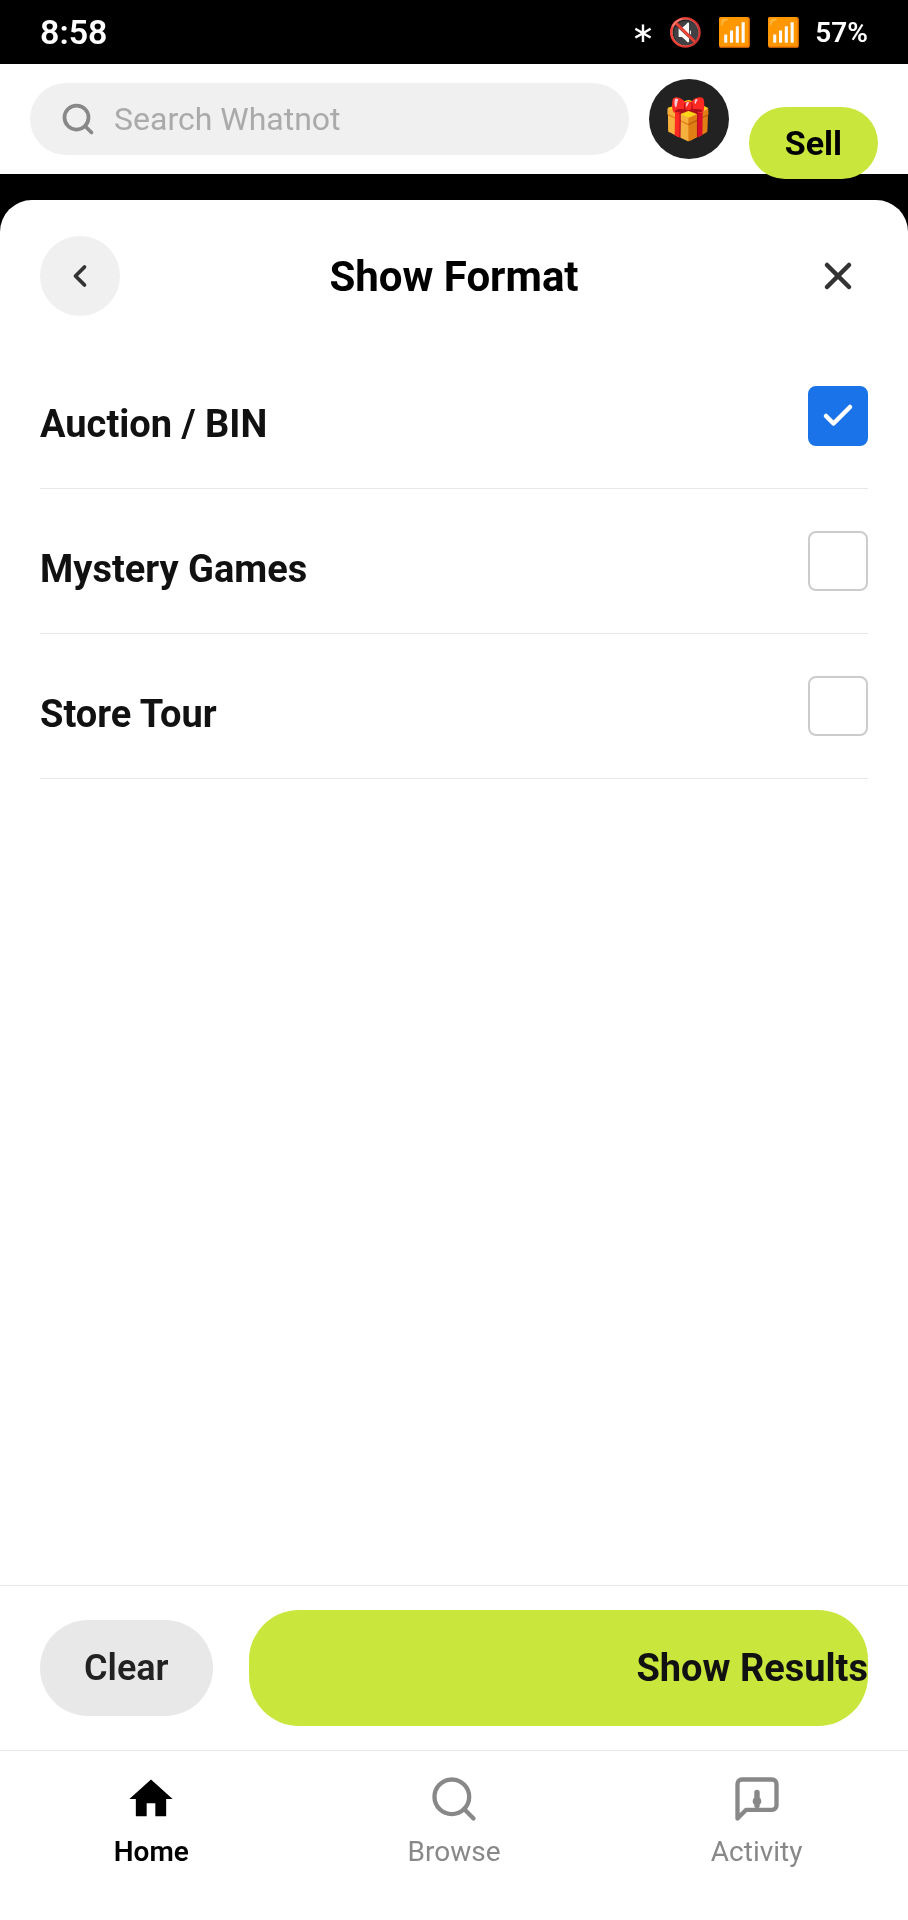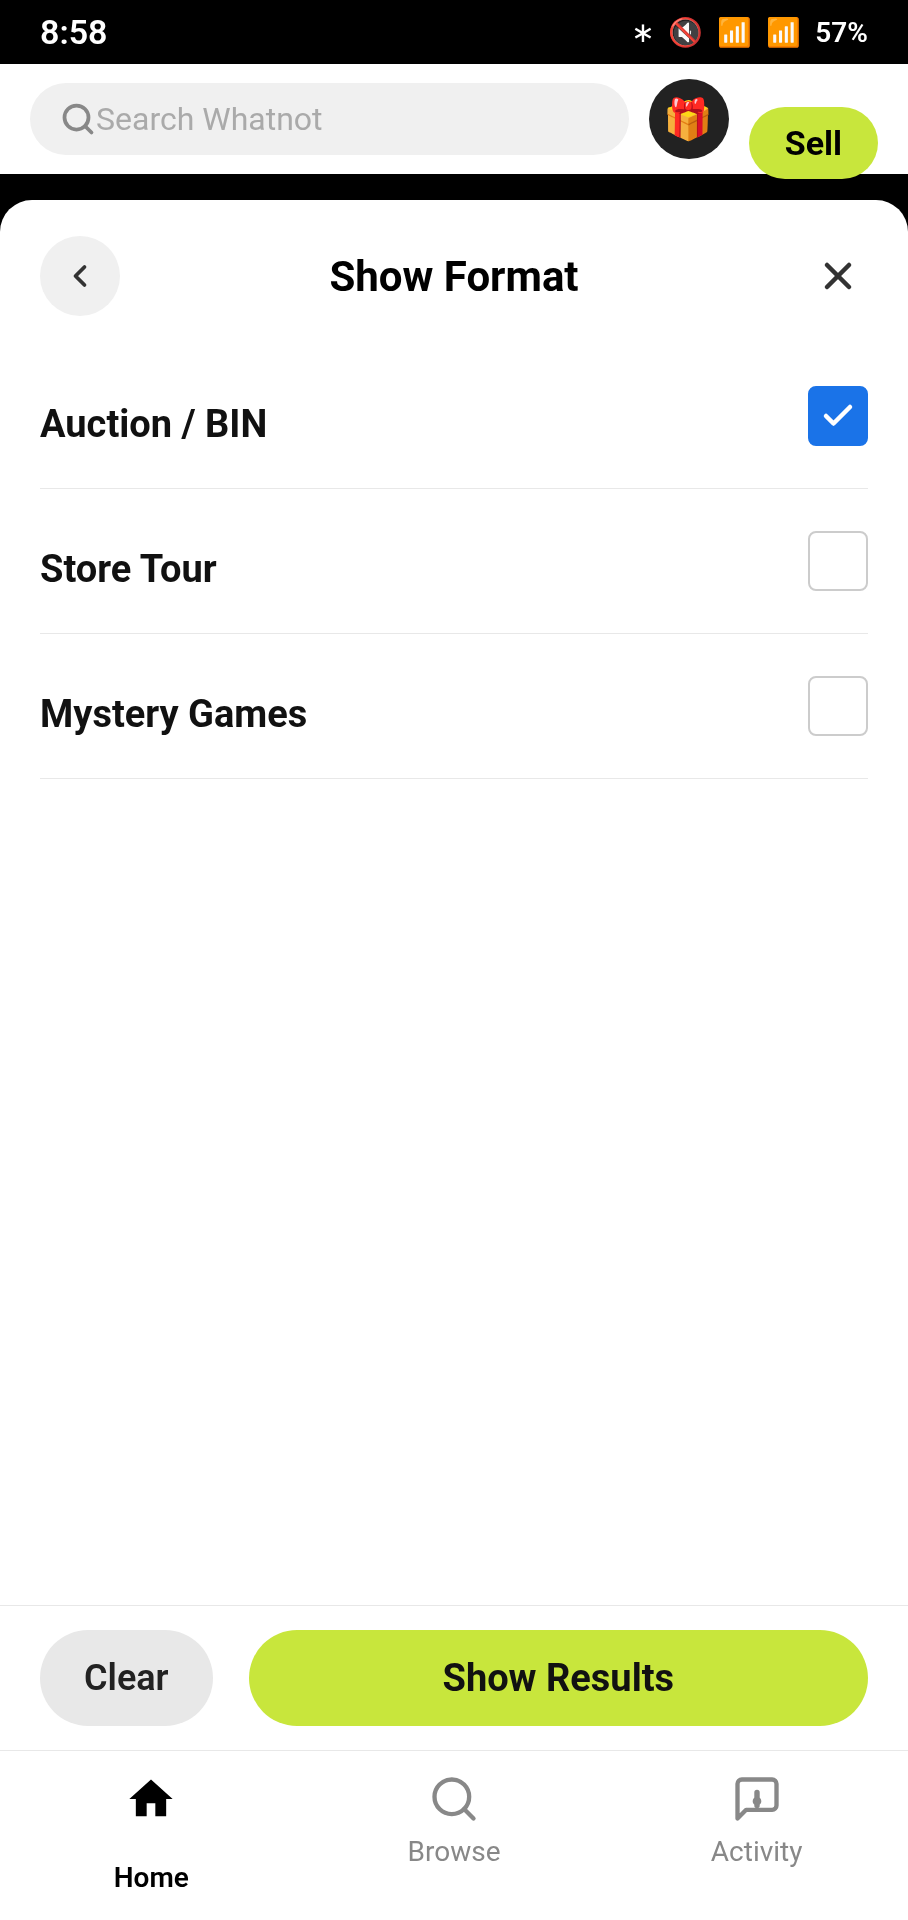--- a/index.html
+++ b/index.html
@@ -54,20 +54,21 @@
     }
 
     .search-bar {
       flex: 1;
       height: 72px;
       background: #f0f0f0;
       border-radius: 40px;
       display: flex;
       align-items: center;
       padding: 16px 30px;
+      gap: 18px;
     }
 
     .search-icon-svg {
       width: 36px;
       height: 36px;
       color: #888;
     }
 
     .search-placeholder {
       font-size: 32px;
@@ -216,26 +217,26 @@
     }
 
     .clear-btn-text {
       font-size: 36px;
       font-weight: 600;
       color: #222;
     }
 
     .show-results-btn {
       flex: 1;
-      height: 96px;
+      height: 116px;
       background: #c8e63c;
       border-radius: 50px;
       display: flex;
       align-items: center;
-      justify-content: center;
+      justify-content: flex-end;
       cursor: pointer;
     }
 
     .show-results-text {
       font-size: 38px;
       font-weight: 700;
       color: #111;
     }
 
     
@@ -270,21 +271,20 @@
     }
 
     .nav-label {
       font-size: 28px;
       color: #888;
     }
 
     .nav-label.active {
       color: #000;
       font-weight: 600;
-      margin-top: 26px;
     }
   </style>
 </head>
 <body>
 
 <div class="status-bar">
   <span class="status-time">8:58</span>
   <div class="status-icons">
     <span>∗</span>
     <span>🔇</span>
@@ -332,26 +332,26 @@
     <div class="filter-item">
       <span class="filter-label">Auction / BIN</span>
       <div class="checkbox checked">
         <svg width="36" height="36" viewBox="0 0 24 24" fill="none" stroke="#fff" stroke-width="3" stroke-linecap="round" stroke-linejoin="round">
           <polyline points="20 6 9 17 4 12"></polyline>
         </svg>
       </div>
     </div>
 
     <div class="filter-item">
+      <span class="filter-label">Mystery Games</span>
+      <div class="checkbox"></div>
+    </div>
+
+    <div class="filter-item">
       <span class="filter-label">Store Tour</span>
-      <div class="checkbox"></div>
-    </div>
-
-    <div class="filter-item">
-      <span class="filter-label">Mystery Games</span>
       <div class="checkbox"></div>
     </div>
 
   </div>
 
   <div class="bottom-action">
     <div class="clear-btn">
       <span class="clear-btn-text">Clear</span>
     </div>
     <div class="show-results-btn">

